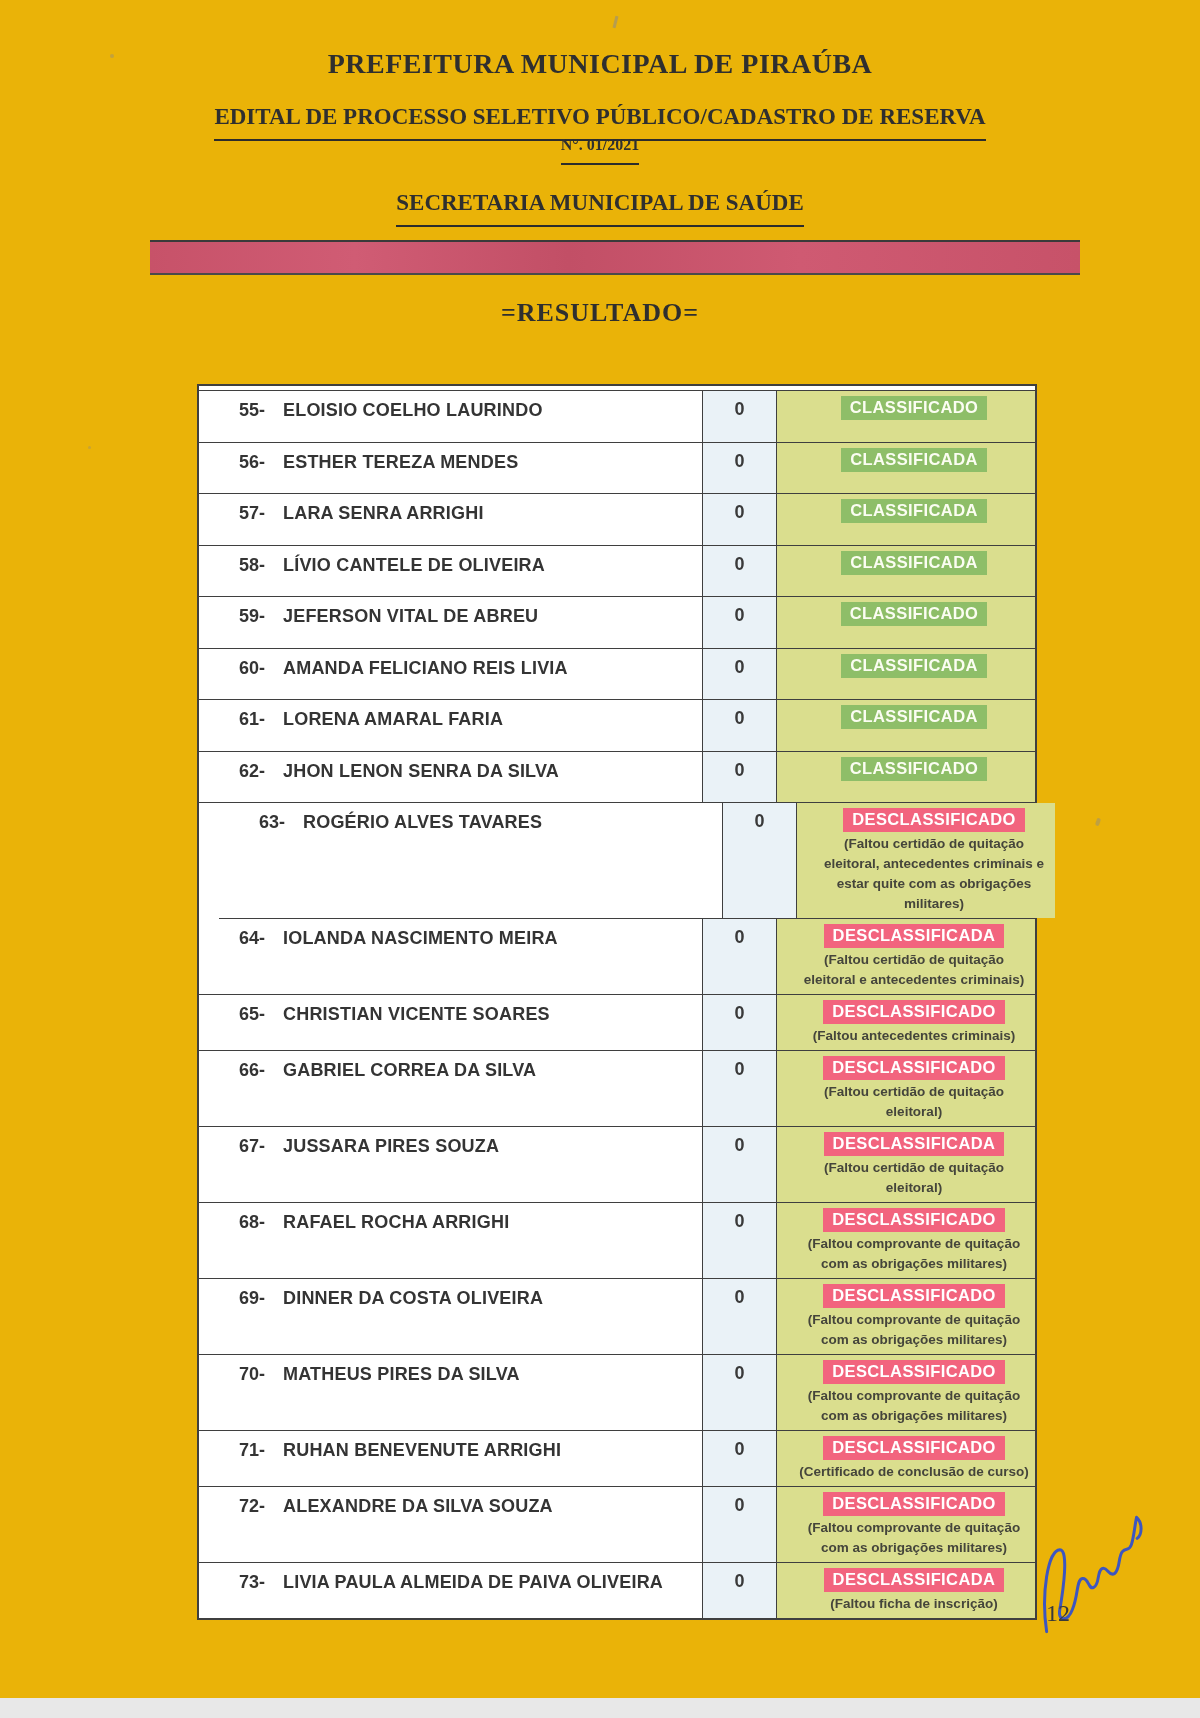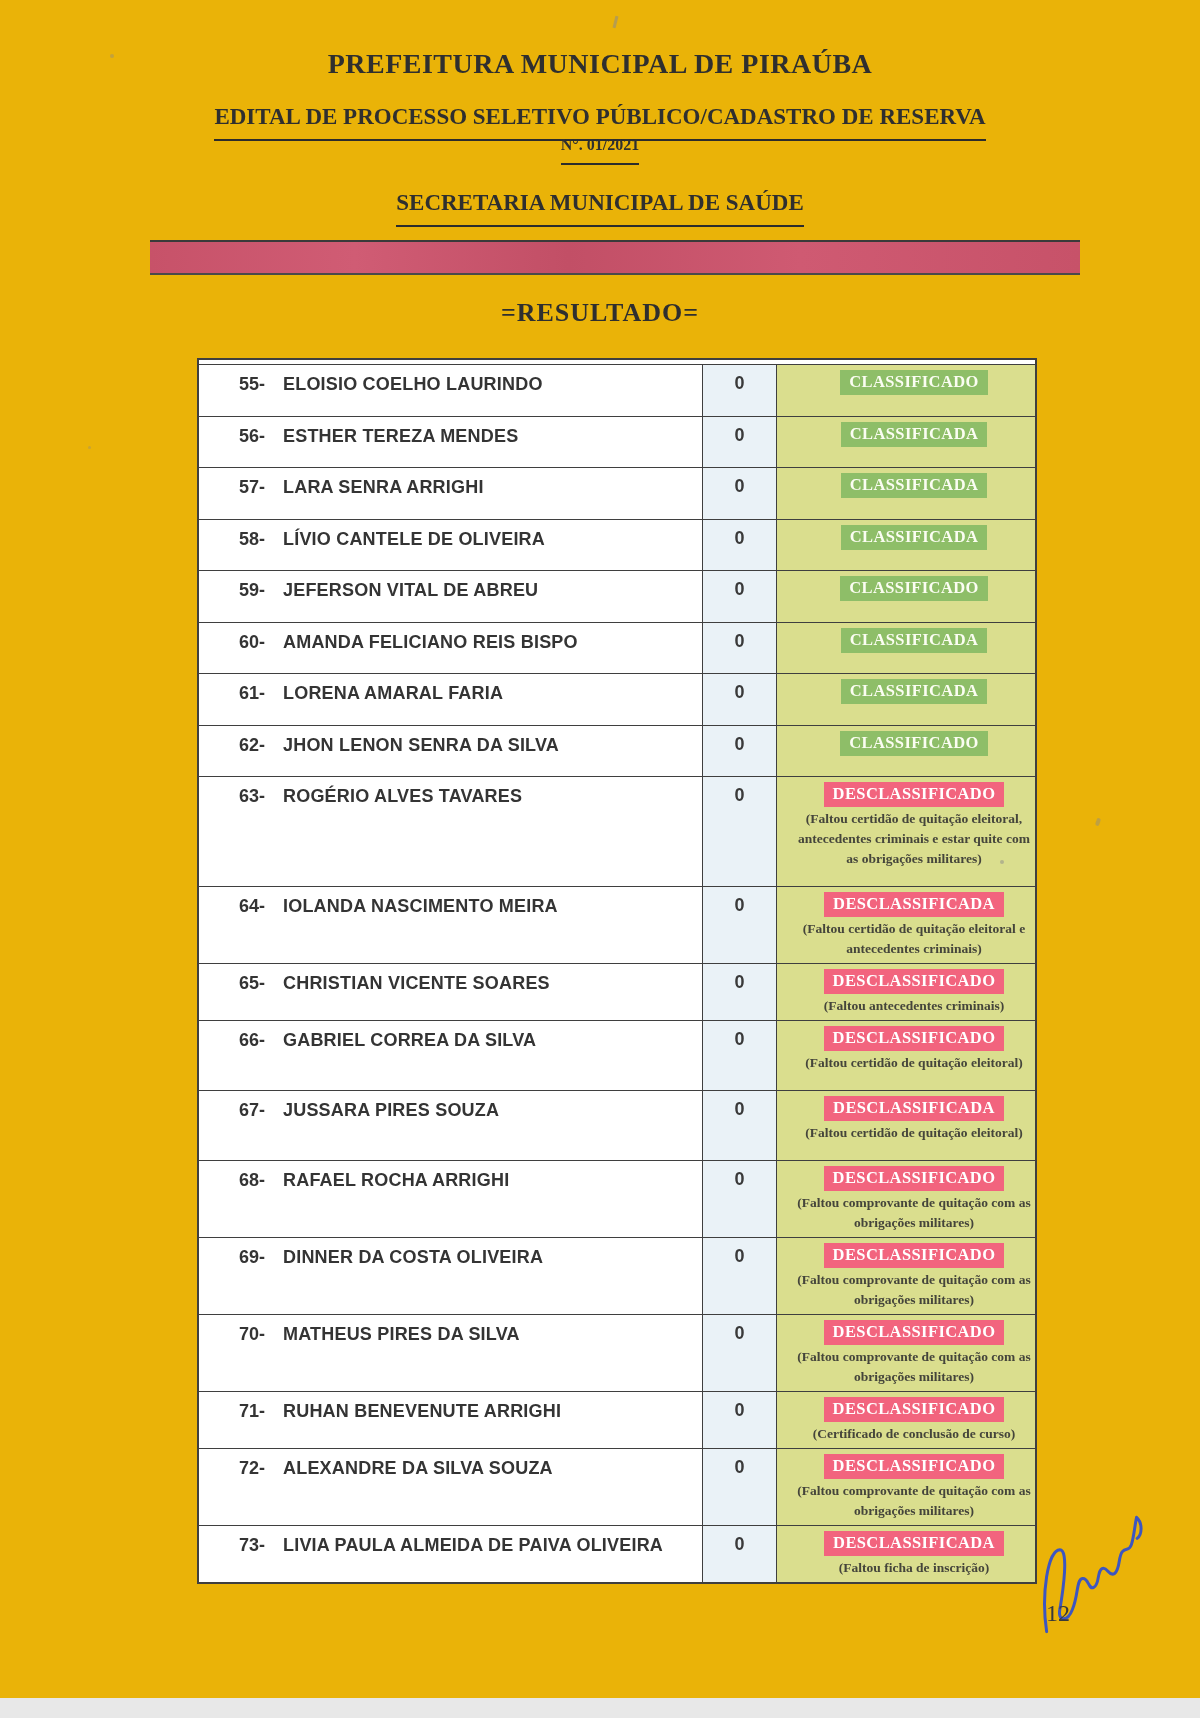--- a/index.html
+++ b/index.html
@@ -18,41 +18,41 @@
   .uline{border-bottom:2px solid #2c2c2c; padding-bottom:10px;}
   .red-bar{
     position:absolute; top:240px; left:150px; width:930px; height:31px;
     background:linear-gradient(90deg, var(--divider-bar) 0%, #d05c74 22%, #c24f66 45%, #cf5a72 70%, var(--divider-bar) 100%);
     border-top:2px solid #3a3a3a; border-bottom:2px solid #4a4a4a;
   }
   .hdr-result{top:298px; font-size:26px; letter-spacing:1px;}
 
   
   .rtable{
-    position:absolute; top:358px; left:197px; width:836px;
+    position:absolute; top:384px; left:197px; width:836px;
     border:2px solid var(--table-border);
     background:#fff;
   }
   .top-strip{height:4px; border-bottom:1px solid var(--table-border); background:#fff;}
   .trow{display:grid; grid-template-columns:503px 75px 258px; border-bottom:1px solid var(--table-border);}
   .trow:last-child{border-bottom:none;}
   .trow.simple{height:50.5px;}
   .trow.note1{min-height:50px;}
   .trow.note2{min-height:69px;}
-  .trow.note4{min-height:109px;}
+  .trow.note4{min-height:109px;margin-left:20px;}
   .cell{box-sizing:border-box;}
   .name-cell{padding:9px 6px 0 40px; display:flex; align-items:flex-start;}
   .row-num{font-weight:bold; font-size:18px; width:44px; flex:0 0 44px; color:#343434;}
   .row-name{font-weight:bold; font-size:18px; color:#343434; letter-spacing:.2px; white-space:nowrap;}
   .score-cell{
     background:var(--score-cell-bg);
     border-left:1px solid var(--table-border); border-right:1px solid var(--table-border);
     text-align:center; padding-top:8px; font-weight:bold; font-size:18px; color:#3a3a3a;
   }
-  .status-cell{background:var(--status-cell-bg); text-align:center; padding:4px 4px 4px 20px;font-family:Liberation Serif, serif;}
+  .status-cell{background:var(--status-cell-bg); text-align:center; padding:4px 4px 4px 20px;}
   .badge{
     display:inline-block; margin-top:1px; padding:2px 9px 3px 9px;
     font-weight:bold; font-size:16.5px; letter-spacing:.4px; color:#fbfdf2;
   }
   .badge.classified{background:var(--classified-badge);}
   .badge.disqualified{background:var(--disqualified-badge); color:#fff;}
   .note{
     font-weight:bold; font-size:13.5px; line-height:20px; color:#45453b;
     margin-top:2px; text-align:center;
   }
@@ -161,21 +161,21 @@
       </div>
       <div class="cell status-cell">
         <span class="badge classified">CLASSIFICADO</span>
         
       </div>
     </div>
 
     <div class="trow simple">
       <div class="cell name-cell">
         <span class="row-num">60-</span>
-        <span class="row-name">AMANDA FELICIANO REIS BISPO</span>
+        <span class="row-name">AMANDA FELICIANO REIS LIVIA</span>
       </div>
       <div class="cell score-cell">
         <span class="row-score">0</span>
       </div>
       <div class="cell status-cell">
         <span class="badge classified">CLASSIFICADA</span>
         
       </div>
     </div>
 

